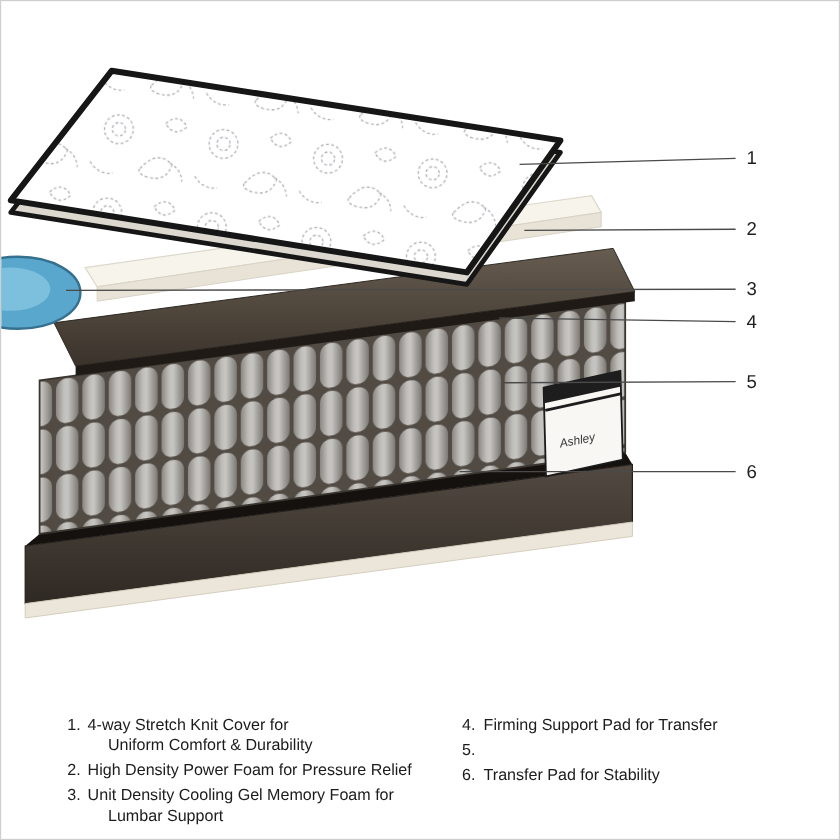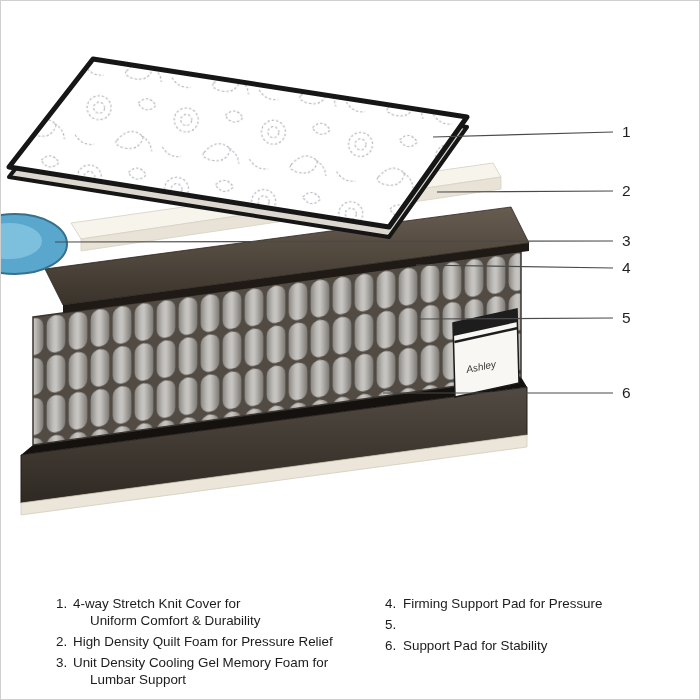--- a/index.html
+++ b/index.html
@@ -121,36 +121,36 @@
 
   <div class="legend">
     <div class="legend-col col-left">
       <div class="legend-item">
         <span class="legend-num">1.</span>
         <span class="legend-text">4-way Stretch Knit Cover for
 Uniform Comfort &amp; Durability</span>
       </div>
       <div class="legend-item">
         <span class="legend-num">2.</span>
-        <span class="legend-text">High Density Quilt Foam for Pressure Relief</span>
+        <span class="legend-text">High Density Power Foam for Pressure Relief</span>
       </div>
       <div class="legend-item">
         <span class="legend-num">3.</span>
         <span class="legend-text">Unit Density Cooling Gel Memory Foam for
 Lumbar Support</span>
       </div>
     </div>
     <div class="legend-col col-right">
       <div class="legend-item">
         <span class="legend-num">4.</span>
-        <span class="legend-text">Firming Support Pad for Pressure</span>
+        <span class="legend-text">Firming Support Pad for Transfer</span>
       </div>
       <div class="legend-item">
         <span class="legend-num">5.</span>
       </div>
       <div class="legend-item">
         <span class="legend-num">6.</span>
-        <span class="legend-text">Support Pad for Stability</span>
+        <span class="legend-text">Transfer Pad for Stability</span>
       </div>
     </div>
   </div>
 
 </div>
 
 </body></html>

